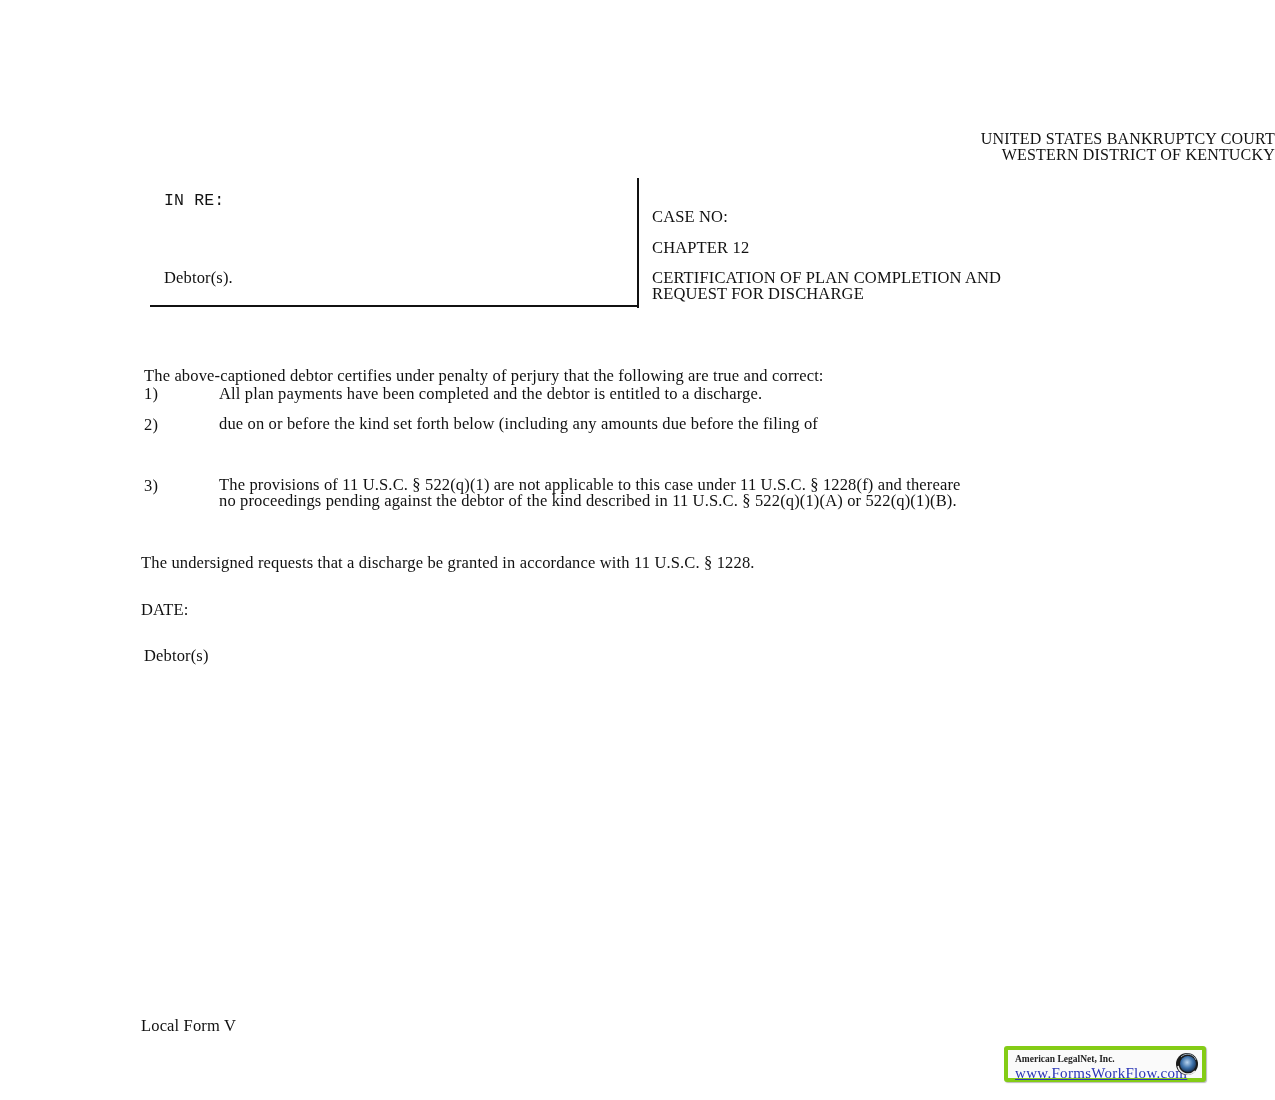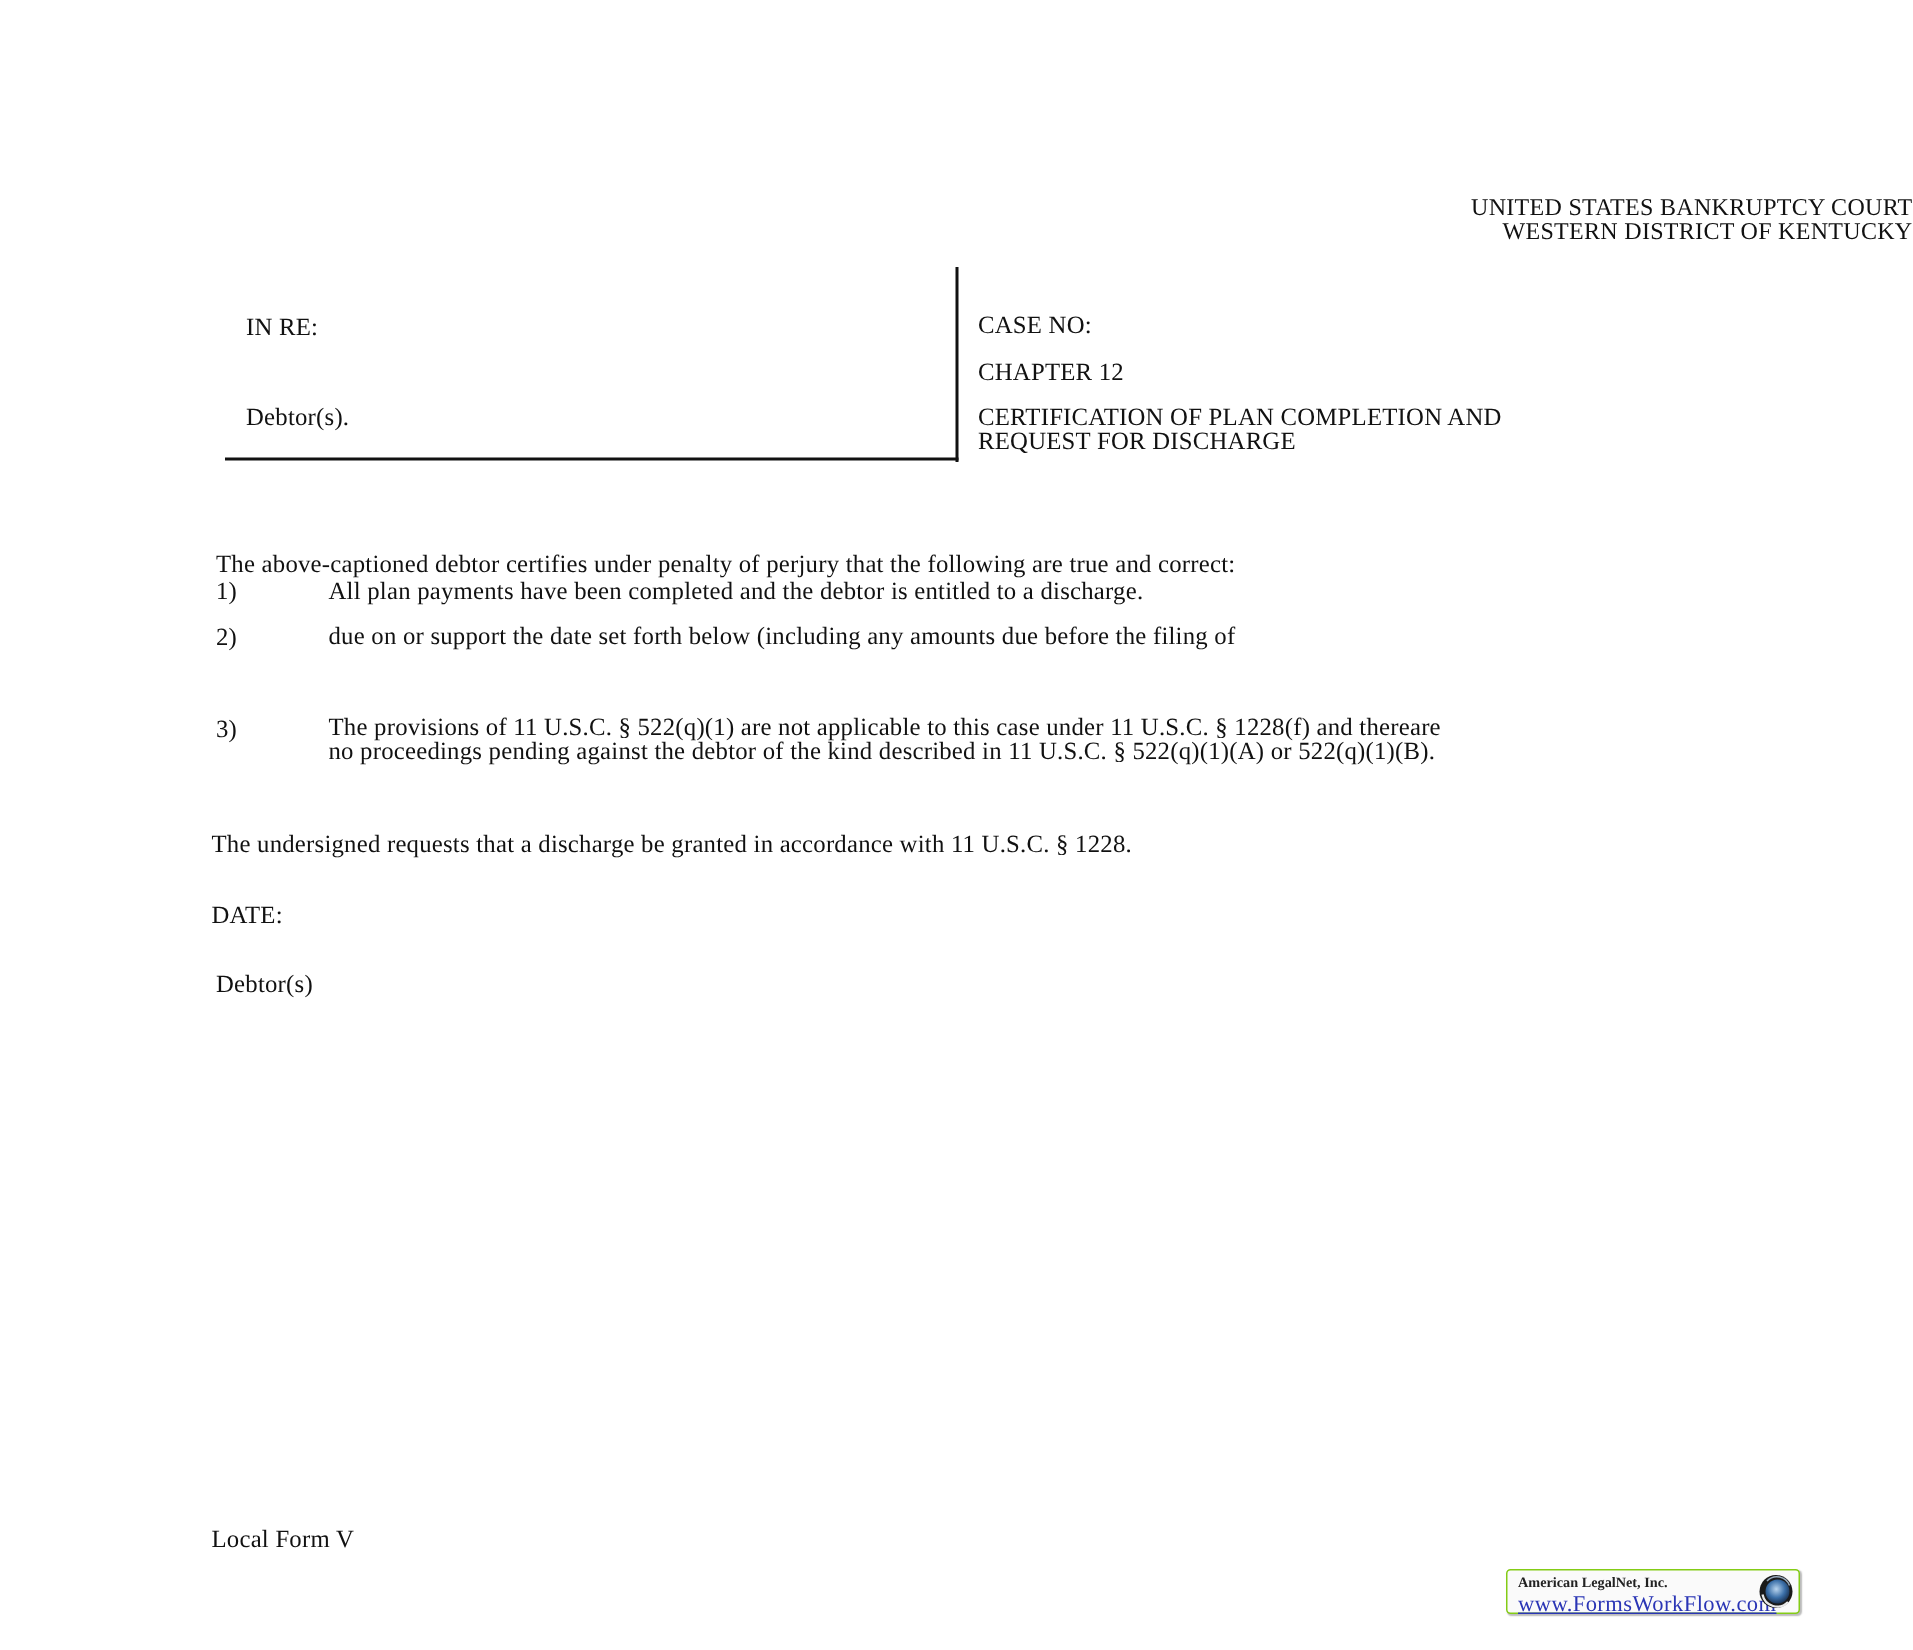--- a/index.html
+++ b/index.html
@@ -51,21 +51,21 @@
 
     .para-num { position: absolute; left: 144px; }
     .para-text { position: absolute; left: 219px; line-height: 15.6px; white-space: nowrap; }
 
     .badge {
       position: absolute;
       left: 1004px;
       top: 1046px;
       width: 194px;
       height: 28px;
-      border: 1px solid #84cc16;
+      border: 4px solid #84cc16;
       border-radius: 3px;
       background: #fafafa;
       box-shadow: 1px 1px 1px #bbb;
     }
     .badge-company {
       position: absolute;
       left: 7px;
       top: 4px;
       font-size: 9.5px;
       font-weight: bold;
@@ -94,21 +94,21 @@
 <body>
 
 <div>
 
   <div class="court-header">
     <div>UNITED STATES BANKRUPTCY COURT</div>
     <div>WESTERN DISTRICT OF KENTUCKY</div>
   </div>
 
   <div>
-    <div class="abs body-text" style="left:164px; top:210px;">IN RE:</div>
+    <div class="abs body-text" style="left:164px; top:193px;font-family:Liberation Mono, monospace;">IN RE:</div>
     <div class="abs body-text" style="left:164px; top:270px;">Debtor(s).</div>
 
     <div class="caption-vline"></div>
     <div class="caption-hline"></div>
 
     <div class="abs body-text" style="left:652px; top:209px;">CASE NO:</div>
     <div class="abs body-text" style="left:652px; top:240px;">CHAPTER 12</div>
     <div class="abs body-text" style="left:652px; top:270px;">CERTIFICATION OF PLAN COMPLETION AND</div>
     <div class="abs body-text" style="left:652px; top:286px;">REQUEST FOR DISCHARGE</div>
   </div>
@@ -118,21 +118,21 @@
   <div>
     <div class="para-num body-text abs" style="top:386px;">1)</div>
     <div class="para-text body-text" style="top:386px;">
       <div>All plan payments have been completed and the debtor is entitled to a discharge.</div>
     </div>
   </div>
 
   <div>
     <div class="para-num body-text abs" style="top:417px;">2)</div>
     <div class="para-text body-text" style="top:416px;">
-      <div>due on or support the date set forth below (including any amounts due before the filing of</div>
+      <div>due on or before the kind set forth below (including any amounts due before the filing of</div>
     </div>
   </div>
 
   <div>
     <div class="para-num body-text abs" style="top:478px;">3)</div>
     <div class="para-text body-text" style="top:477px;">
       <div>The provisions of 11 U.S.C. § 522(q)(1) are not applicable to this case under 11 U.S.C. § 1228(f) and thereare</div>
       <div>no proceedings pending against the debtor of the kind described in 11 U.S.C. § 522(q)(1)(A) or  522(q)(1)(B).</div>
     </div>
   </div>

